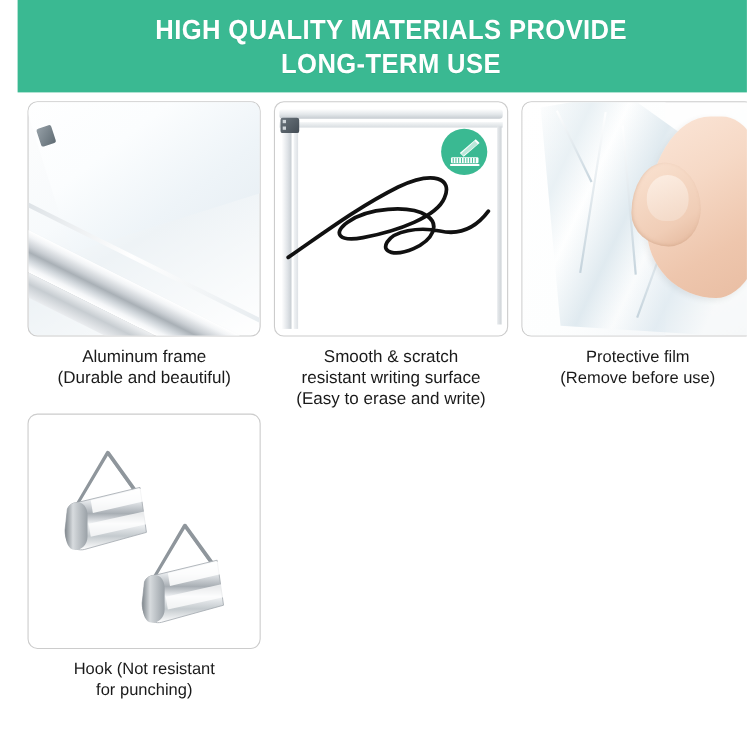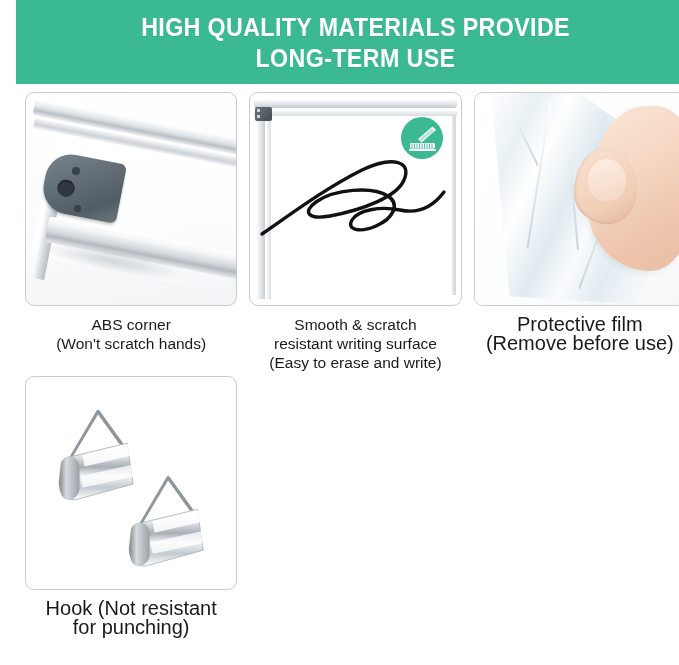--- a/index.html
+++ b/index.html
@@ -56,21 +56,21 @@
 
   .caption{
     margin-top:9px;
     text-align:center;
     color:#1a1a1a;
     font-size:15.5px;
     line-height:19px;
     font-family:"Liberation Sans", sans-serif;
     white-space:pre-line;
   }
-  .row2 .caption{font-size:20px;}
+  .row2 .caption{font-size:15px;}
 
   
   .t1{background:linear-gradient(150deg,#fdfdfd 0%,#f7fafc 38%,#eef3f6 55%,#ffffff 100%);}
   .t1 .board{
     position:absolute;left:-4%;top:-6%;width:122%;height:74%;
     background:linear-gradient(160deg,#ffffff 0%,#fbfdfe 40%,#eef4f8 72%,#e7eef3 100%);
     transform:rotate(-17.5deg);transform-origin:left top;
   }
   .t1 .edge-hi{
     position:absolute;left:-10%;top:38%;width:135%;height:4px;
@@ -275,36 +275,32 @@
 
 <div class="page">
 
   <div class="banner">
     <div class="banner-line">HIGH QUALITY MATERIALS PROVIDE</div>
     <div class="banner-line">LONG-TERM USE</div>
   </div>
 
   <div class="grid">
 
-
     <div class="cell">
-      <div class="card t2">
-        <div class="panel"></div>
-        <div class="frame-top"></div>
-        <div class="frame-top2"></div>
-        <div class="frame-left"></div>
-        <div class="frame-bot"></div>
-        <div class="shadow"></div>
-        <div class="corner"></div>
-        <div class="hole-sm"></div>
-        <div class="hole-sm2"></div>
+      <div class="card t1">
+        <div class="board"></div>
+        <div class="edge-hi"></div>
+        <div class="bar"></div>
+        <div class="bar2"></div>
+        <div class="clip"></div>
       </div>
-      <div class="caption">ABS corner
-(Won't scratch hands)</div>
+      <div class="caption">Aluminum frame
+(Durable and beautiful)</div>
     </div>
+
 
     <div class="cell">
       <div class="card t3">
         <div class="wb-top"></div>
         <div class="wb-top2"></div>
         <div class="wb-left"></div>
         <div class="wb-left2"></div>
         <div class="wb-right"></div>
         <div class="wb-corner"></div>
 

